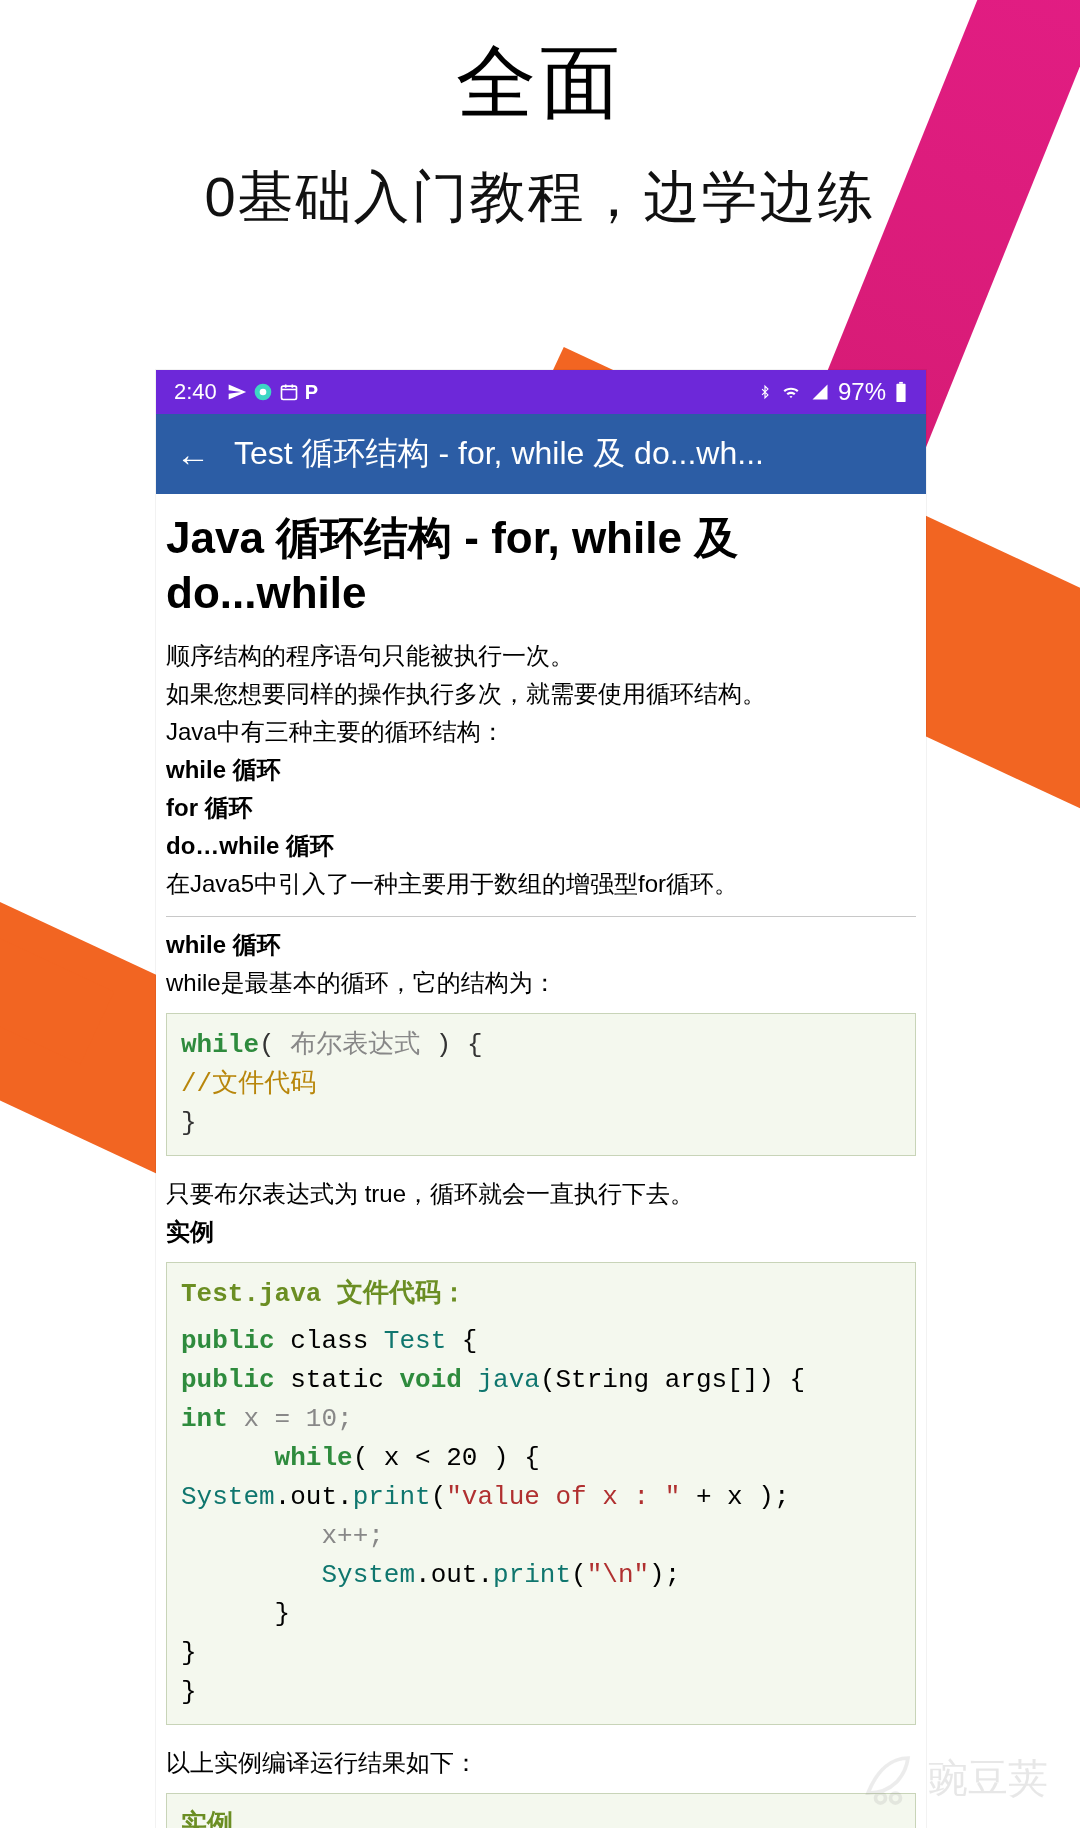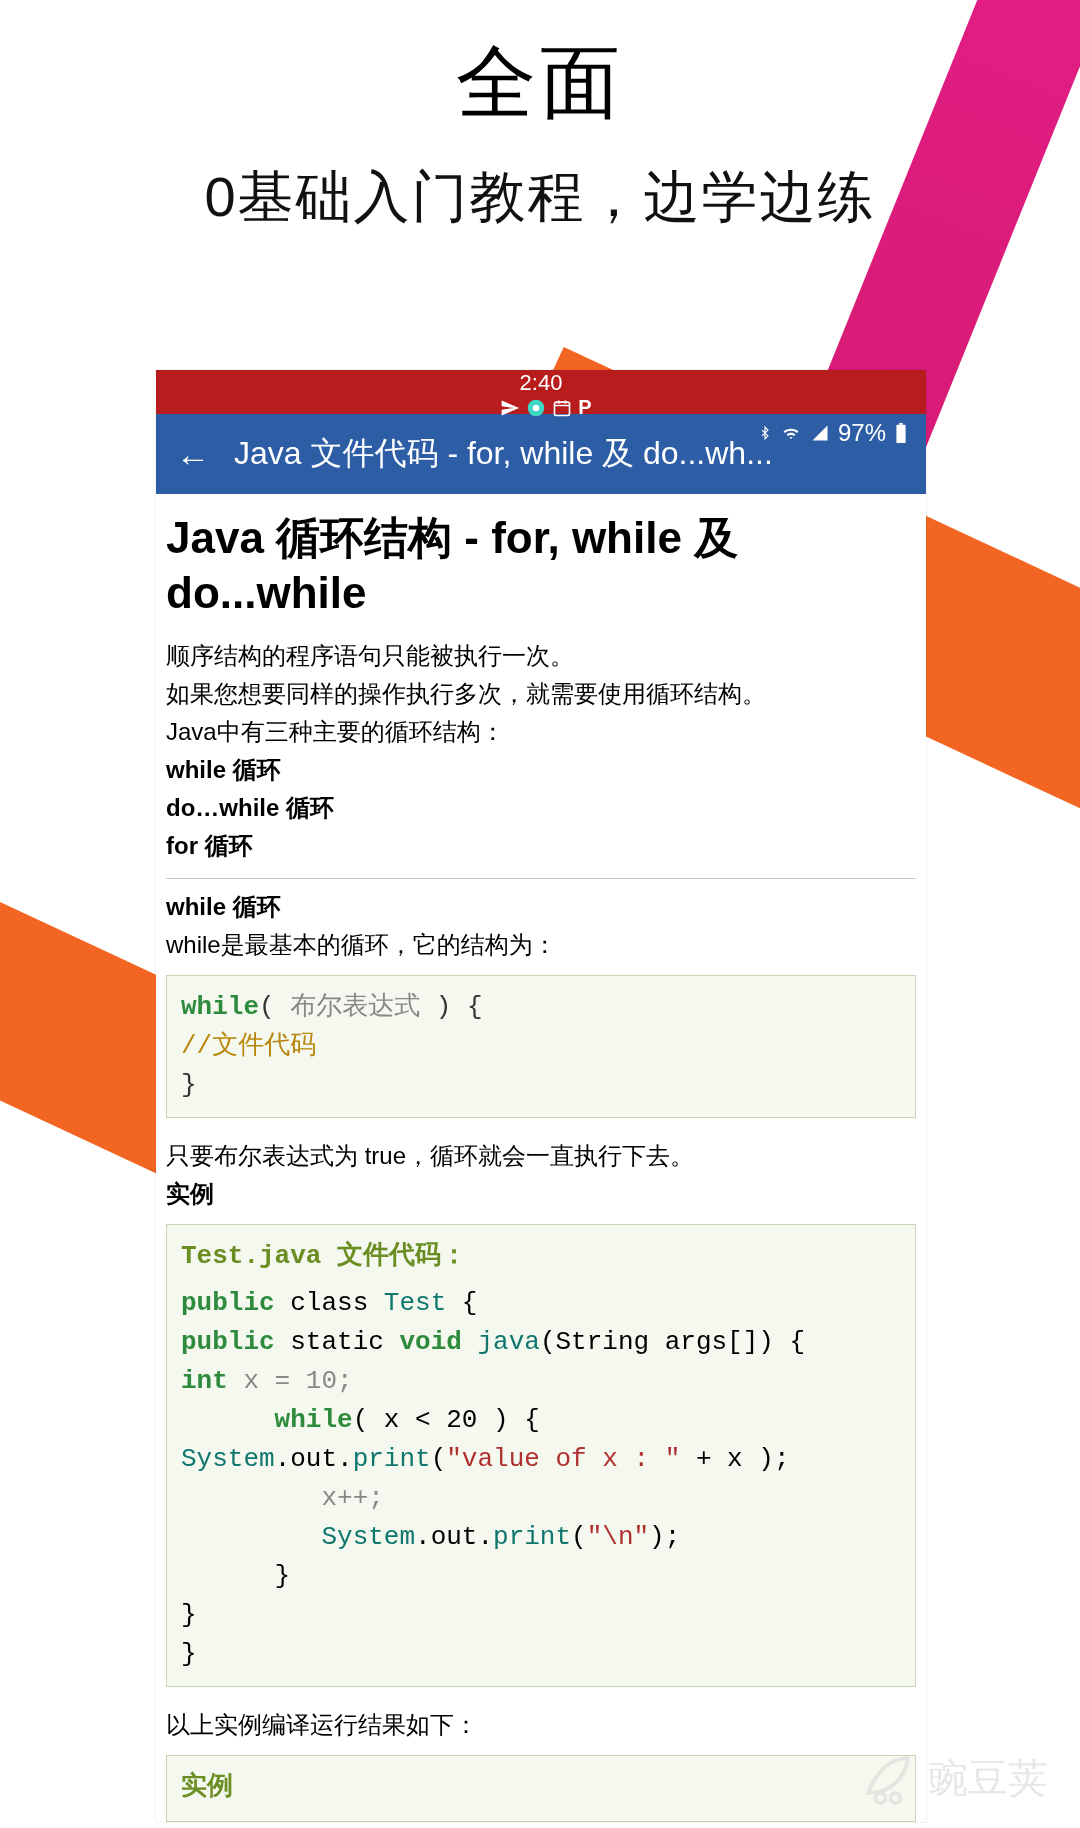--- a/index.html
+++ b/index.html
@@ -86,27 +86,26 @@
   top: 370px;
   width: 770px;
   background: #fff;
   z-index: 3;
   box-shadow: 0 0 0 1px rgba(0,0,0,0.05);
 }
 
 
 .status-bar {
   height: 44px;
-  background: #b91c1c;
+  background: #6d28d9;
   color: #fff;
   display: flex;
   align-items: center;
   padding: 0 18px;
   font-size: 22px;
-  flex-direction: column;
 }
 .status-time { font-weight: 500; }
 .status-icons-left { display: flex; gap: 6px; margin-left: 10px; align-items: center; }
 .status-icons-right { margin-left: auto; display: flex; gap: 8px; align-items: center; font-size: 24px; }
 .ic { display: inline-flex; }
 
 
 .app-bar {
   height: 80px;
   background: #2c5da5;
@@ -246,32 +245,33 @@
         <svg width="14" height="22" viewBox="0 0 12 24" fill="#fff">
             <rect x="1" y="3" width="10" height="20" rx="1"></rect>
             <rect x="4" y="1" width="4" height="2"></rect>
           </svg>
       </span>
     </span>
   </div>
 
   <div class="app-bar">
     <span class="back-arrow">←</span>
-    <span class="app-title">Java 文件代码 - for, while 及 do...wh...</span>
+    <span class="app-title">Test 循环结构 - for, while 及 do...wh...</span>
   </div>
 
   <div class="content">
     <h1 class="article-title">Java 循环结构 - for, while 及 do...while</h1>
     <div class="article-body">
       <p>顺序结构的程序语句只能被执行一次。</p>
       <p>如果您想要同样的操作执行多次，就需要使用循环结构。</p>
       <p>Java中有三种主要的循环结构：</p>
       <p class="bold">while 循环</p>
+      <p class="bold">for 循环</p>
       <p class="bold">do…while 循环</p>
-      <p class="bold">for 循环</p>
+      <p>在Java5中引入了一种主要用于数组的增强型for循环。</p>
       <hr class="hr">
       <p class="section-title">while 循环</p>
       <p>while是最基本的循环，它的结构为：</p>
     </div>
 
     <div class="code-block"><span class="kw">while</span><span class="br">(</span><span class="gray"> 布尔表达式 </span><span class="br">) {</span>
 <span class="cm">//文件代码</span>
 <span class="br">}</span></div>
 
     <div class="article-body">

